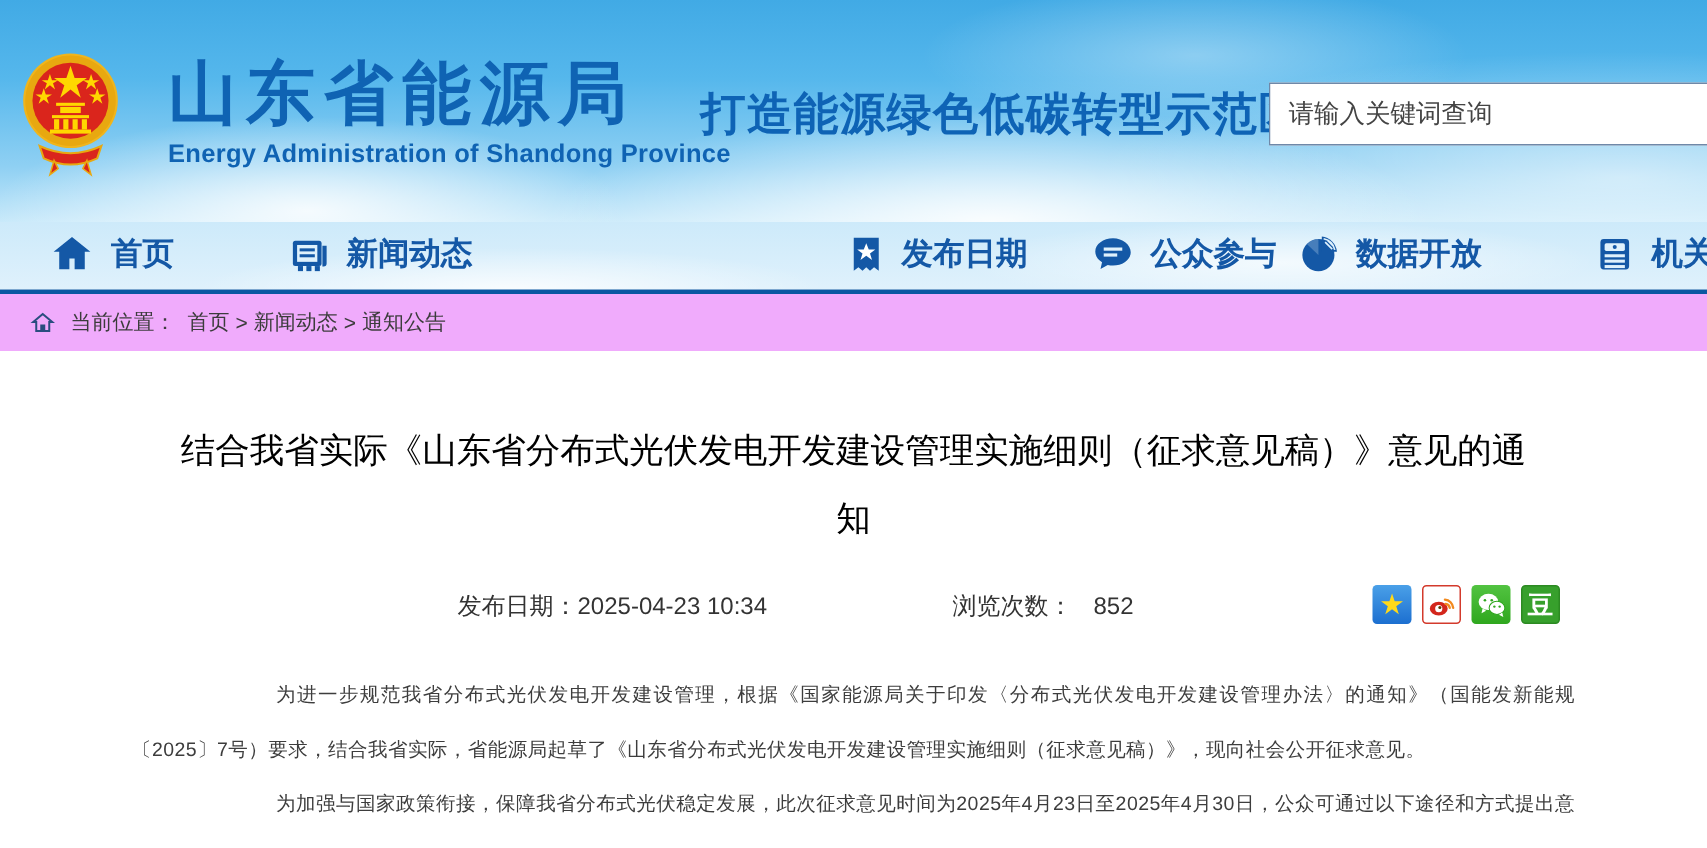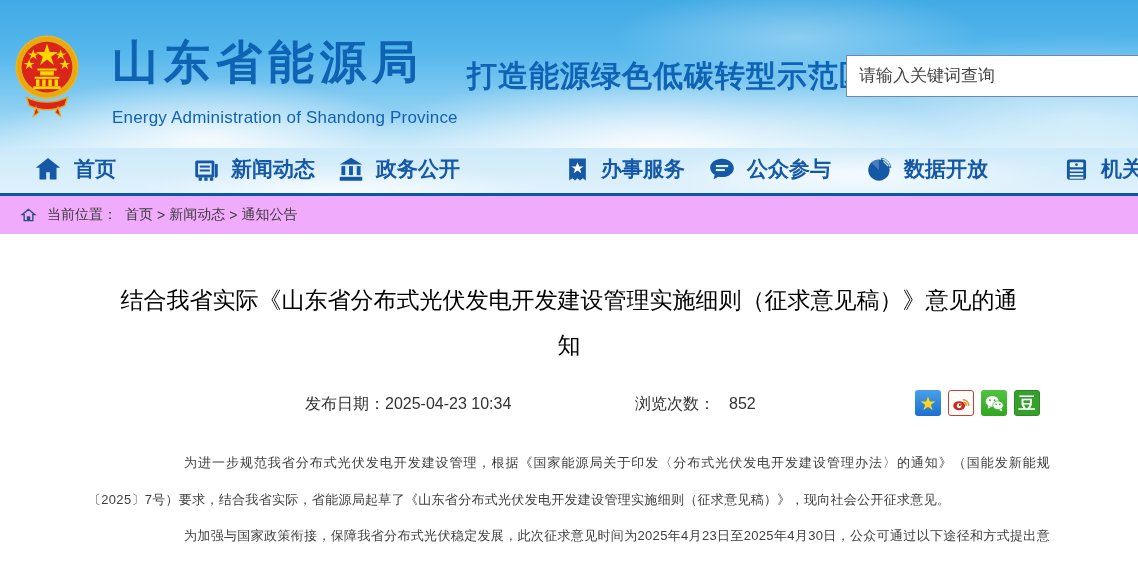--- a/index.html
+++ b/index.html
@@ -12,21 +12,21 @@
       radial-gradient(ellipse 300px 90px at 18% 95%, rgba(255,255,255,.85), rgba(255,255,255,0) 70%),
       radial-gradient(ellipse 420px 110px at 58% 100%, rgba(255,255,255,.9), rgba(255,255,255,0) 70%),
       radial-gradient(ellipse 500px 120px at 95% 80%, rgba(255,255,255,.55), rgba(255,255,255,0) 70%),
       radial-gradient(ellipse 260px 70px at 70% 25%, rgba(255,255,255,.35), rgba(255,255,255,0) 70%),
       linear-gradient(180deg,#41aae5 0%,#55b7ec 35%,#8fd0f3 75%,#c8e9fa 100%);
     padding-left: 40px;
   }
   .emblem { position:absolute; left:12px; top:26px; width:70px; height:96px; }
   .site-block { position:absolute; left:112px; top:38px; }
   .site-name { font-size:46px; font-weight:bold; color:#0f63b3; letter-spacing:6px; line-height:48px;}
-  .site-en { font-size:17px; font-weight:normal; color:#0f63b3; margin-top:22px; letter-spacing:.2px;}
+  .site-en { font-size:17px; font-weight:bold; color:#0f63b3; margin-top:7px; letter-spacing:.2px;}
   .slogan { position:absolute; left:467px; top:56px; font-size:30px; font-weight:bold;
     color:#0e63b5; letter-spacing:1px; }
   .search { position:absolute; left:846px; top:55px; width:308px; height:42px; display:flex;
     border:1px solid #6f88a8; background:#fff; }
   .search input { flex:1; border:0; outline:none; padding:0 12px; font-size:17px; color:#333;
     font-family:inherit; background:#fff; }
   .search input::placeholder { color:#444; }
   .search-btn { width:15px; background:#1266ab; border:0; cursor:pointer; }
 
   
@@ -124,42 +124,30 @@
           <rect x="6" y="8.5" width="9" height="1.8" fill="#1458a6"></rect>
           <rect x="6" y="12" width="9" height="1.8" fill="#1458a6"></rect>
           <path d="M19.5 7h2.5v10.5a1.8 1.8 0 0 1-1.8 1.8h-.7z" fill="#1458a6"></path>
           <rect x="5" y="19" width="3" height="3" fill="#1458a6"></rect>
           <rect x="10" y="19" width="3" height="3" fill="#1458a6"></rect>
           <rect x="15" y="19" width="3" height="3" fill="#1458a6"></rect>
         </svg>
     </span>
     <span>新闻动态</span>
   </div>
-  <div class="nav-item" style="left:337px">
-    <span>
-      <svg width="28" height="27" viewBox="0 0 24 24" fill="#1458a6">
-          <path d="M12 1.5 2 7.5h20z"></path>
-          <rect x="3.5" y="9" width="3.4" height="8"></rect>
-          <rect x="10.3" y="9" width="3.4" height="8"></rect>
-          <rect x="17.1" y="9" width="3.4" height="8"></rect>
-          <rect x="2" y="18.5" width="20" height="3.5"></rect>
-        </svg>
-    </span>
-    <span>政务公开</span>
-  </div>
   <div class="nav-item" style="left:565px">
     <span>
       <svg width="25" height="27" viewBox="0 0 24 24">
           <path d="M4 1.5h16v21l-3-2.2-2.6 2.2-2.4-2.2-2.4 2.2L7 20.3l-3 2.2z" fill="#1458a6"></path>
           <polygon points="12,5 13.6,9 17.8,9 14.4,11.5 15.7,15.6 12,13 8.3,15.6 9.6,11.5 6.2,9 10.4,9" fill="#fff"></polygon>
         </svg>
     </span>
-    <span>办事服务</span>
-  </div>
-  <div class="nav-item" style="left:708px">
+    <span>发布日期</span>
+  </div>
+  <div class="nav-item" style="left:728px">
     <span>
       <svg width="28" height="27" viewBox="0 0 24 24">
           <path d="M12 2.5C6.2 2.5 1.5 6 1.5 10.4c0 2.6 1.6 4.9 4 6.3l-.9 4 4.3-2.3c1 .2 2 .3 3.1.3 5.8 0 10.5-3.5 10.5-7.9S17.8 2.5 12 2.5z" fill="#1458a6"></path>
           <rect x="6.5" y="8" width="11" height="1.9" fill="#dff1fc"></rect>
           <rect x="6.5" y="11.5" width="8" height="1.9" fill="#dff1fc"></rect>
         </svg>
     </span>
     <span>公众参与</span>
   </div>
   <div class="nav-item" style="left:866px">

